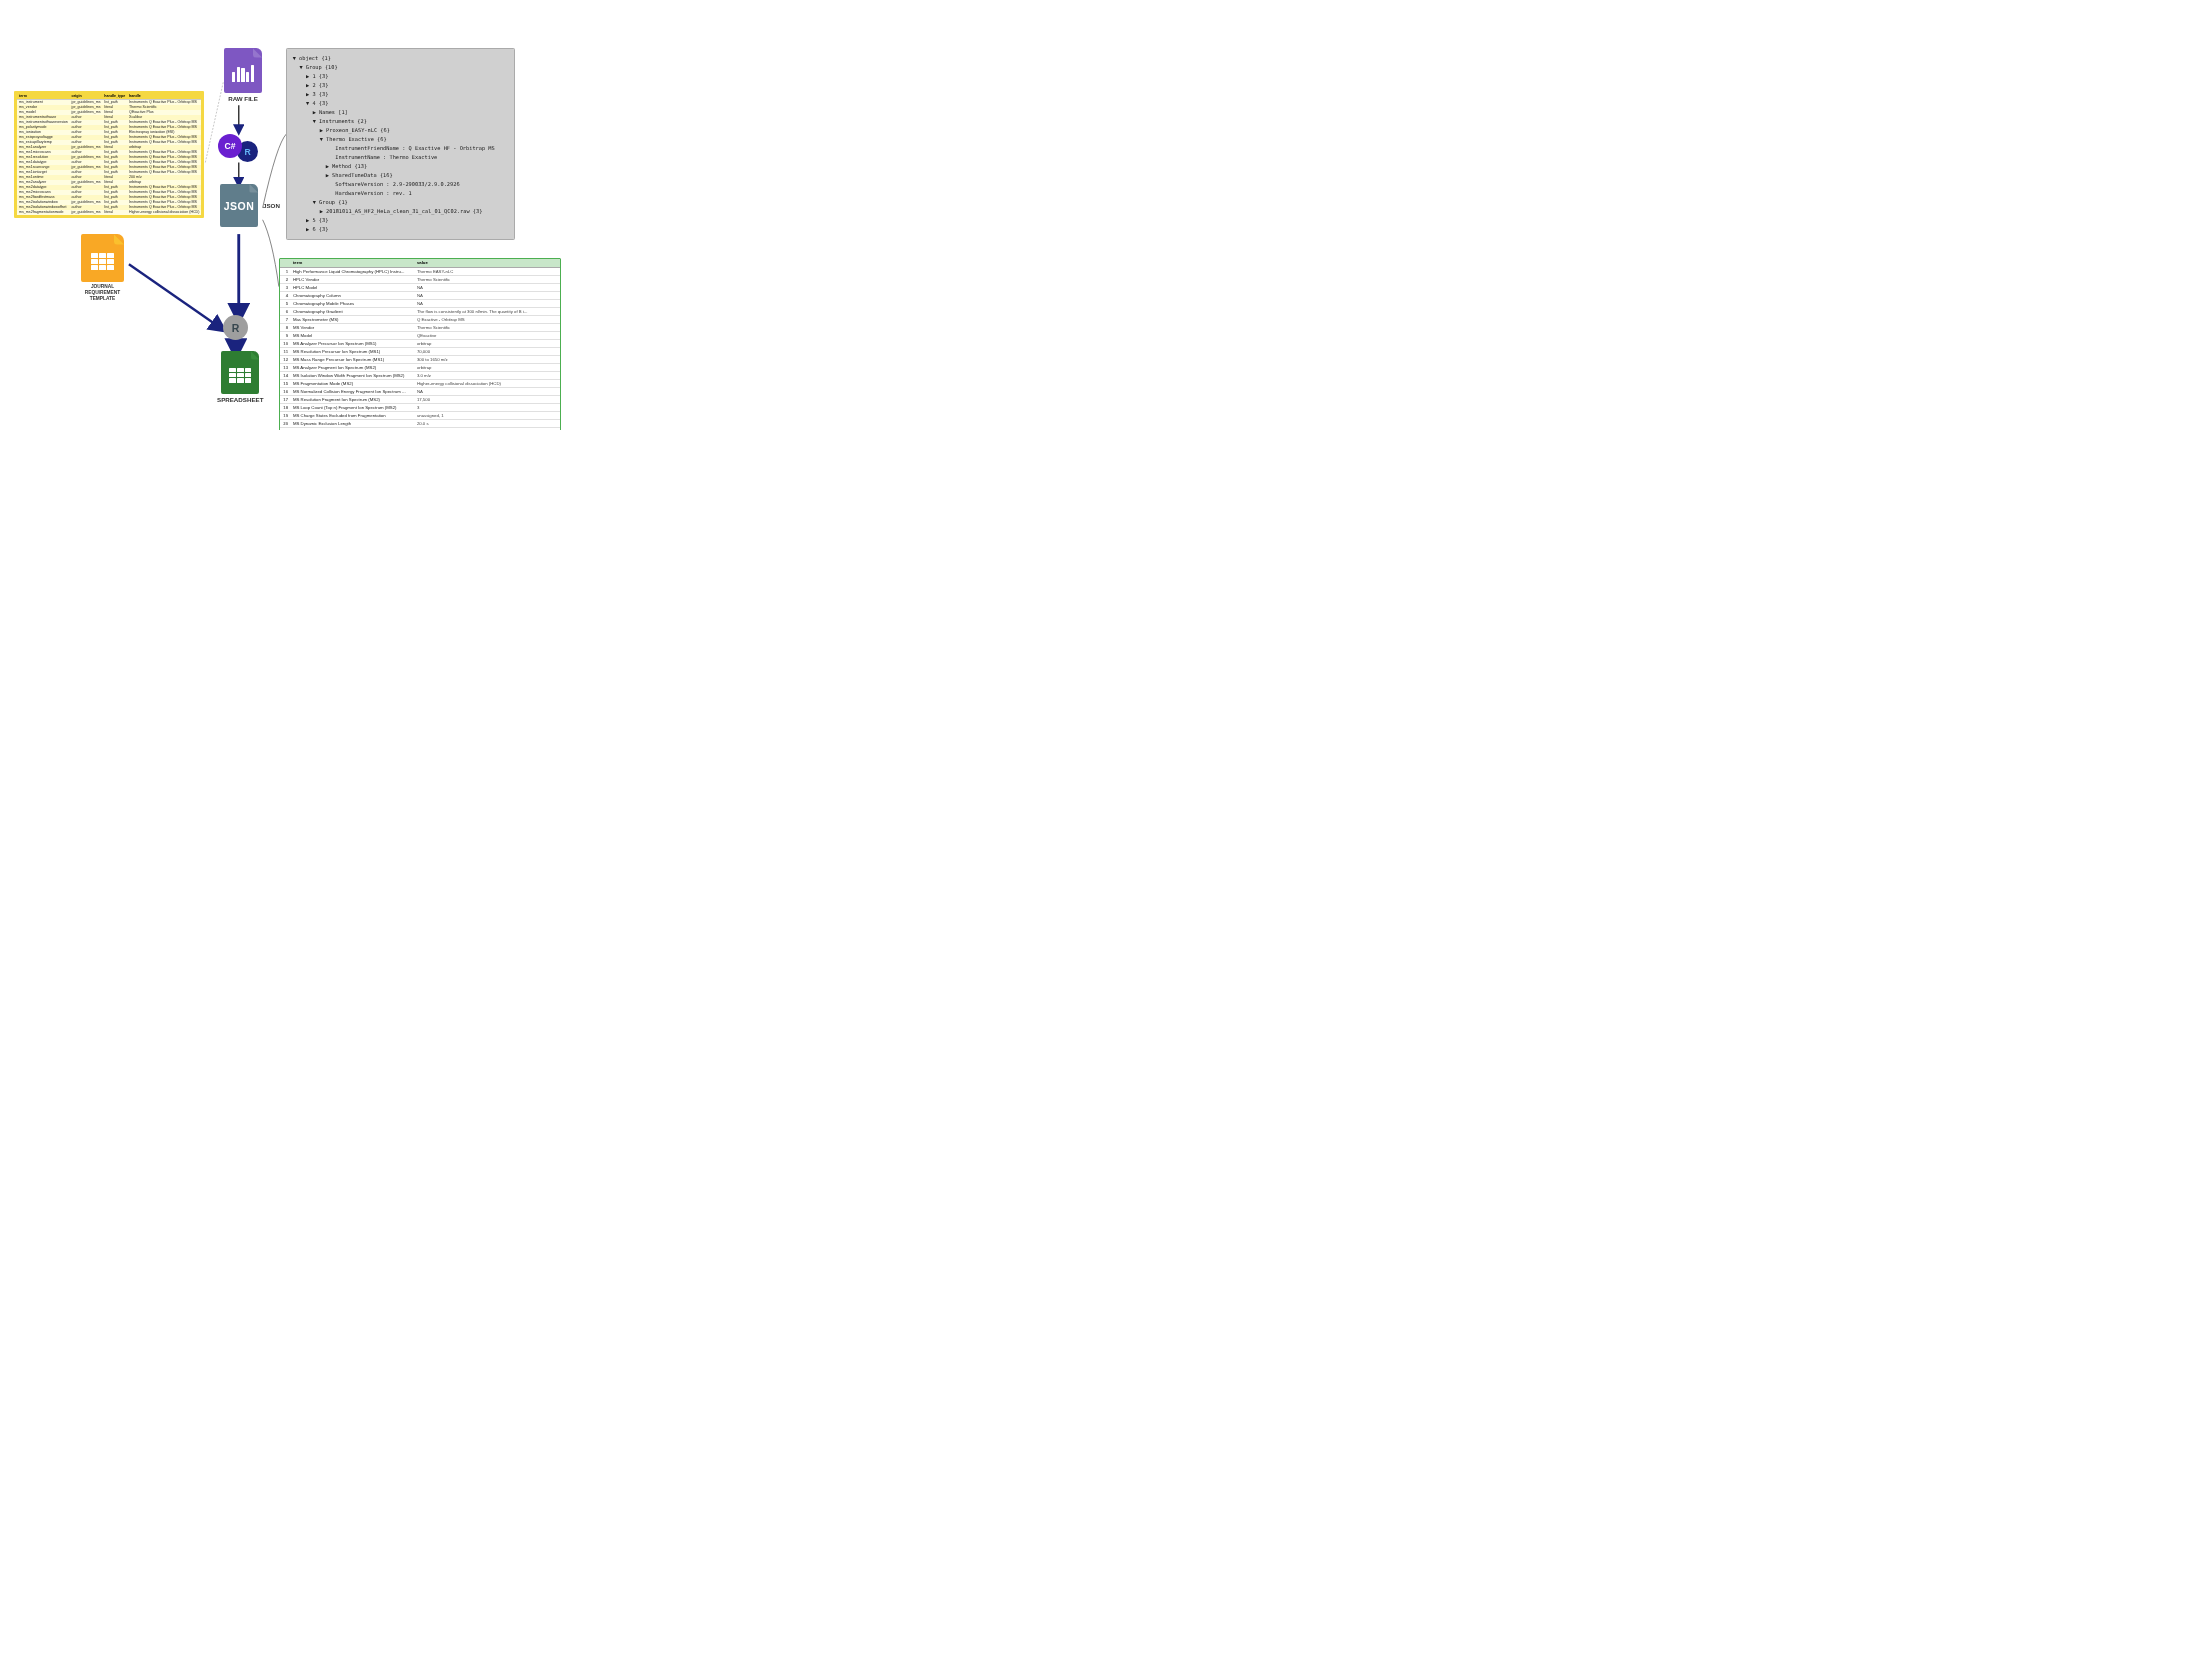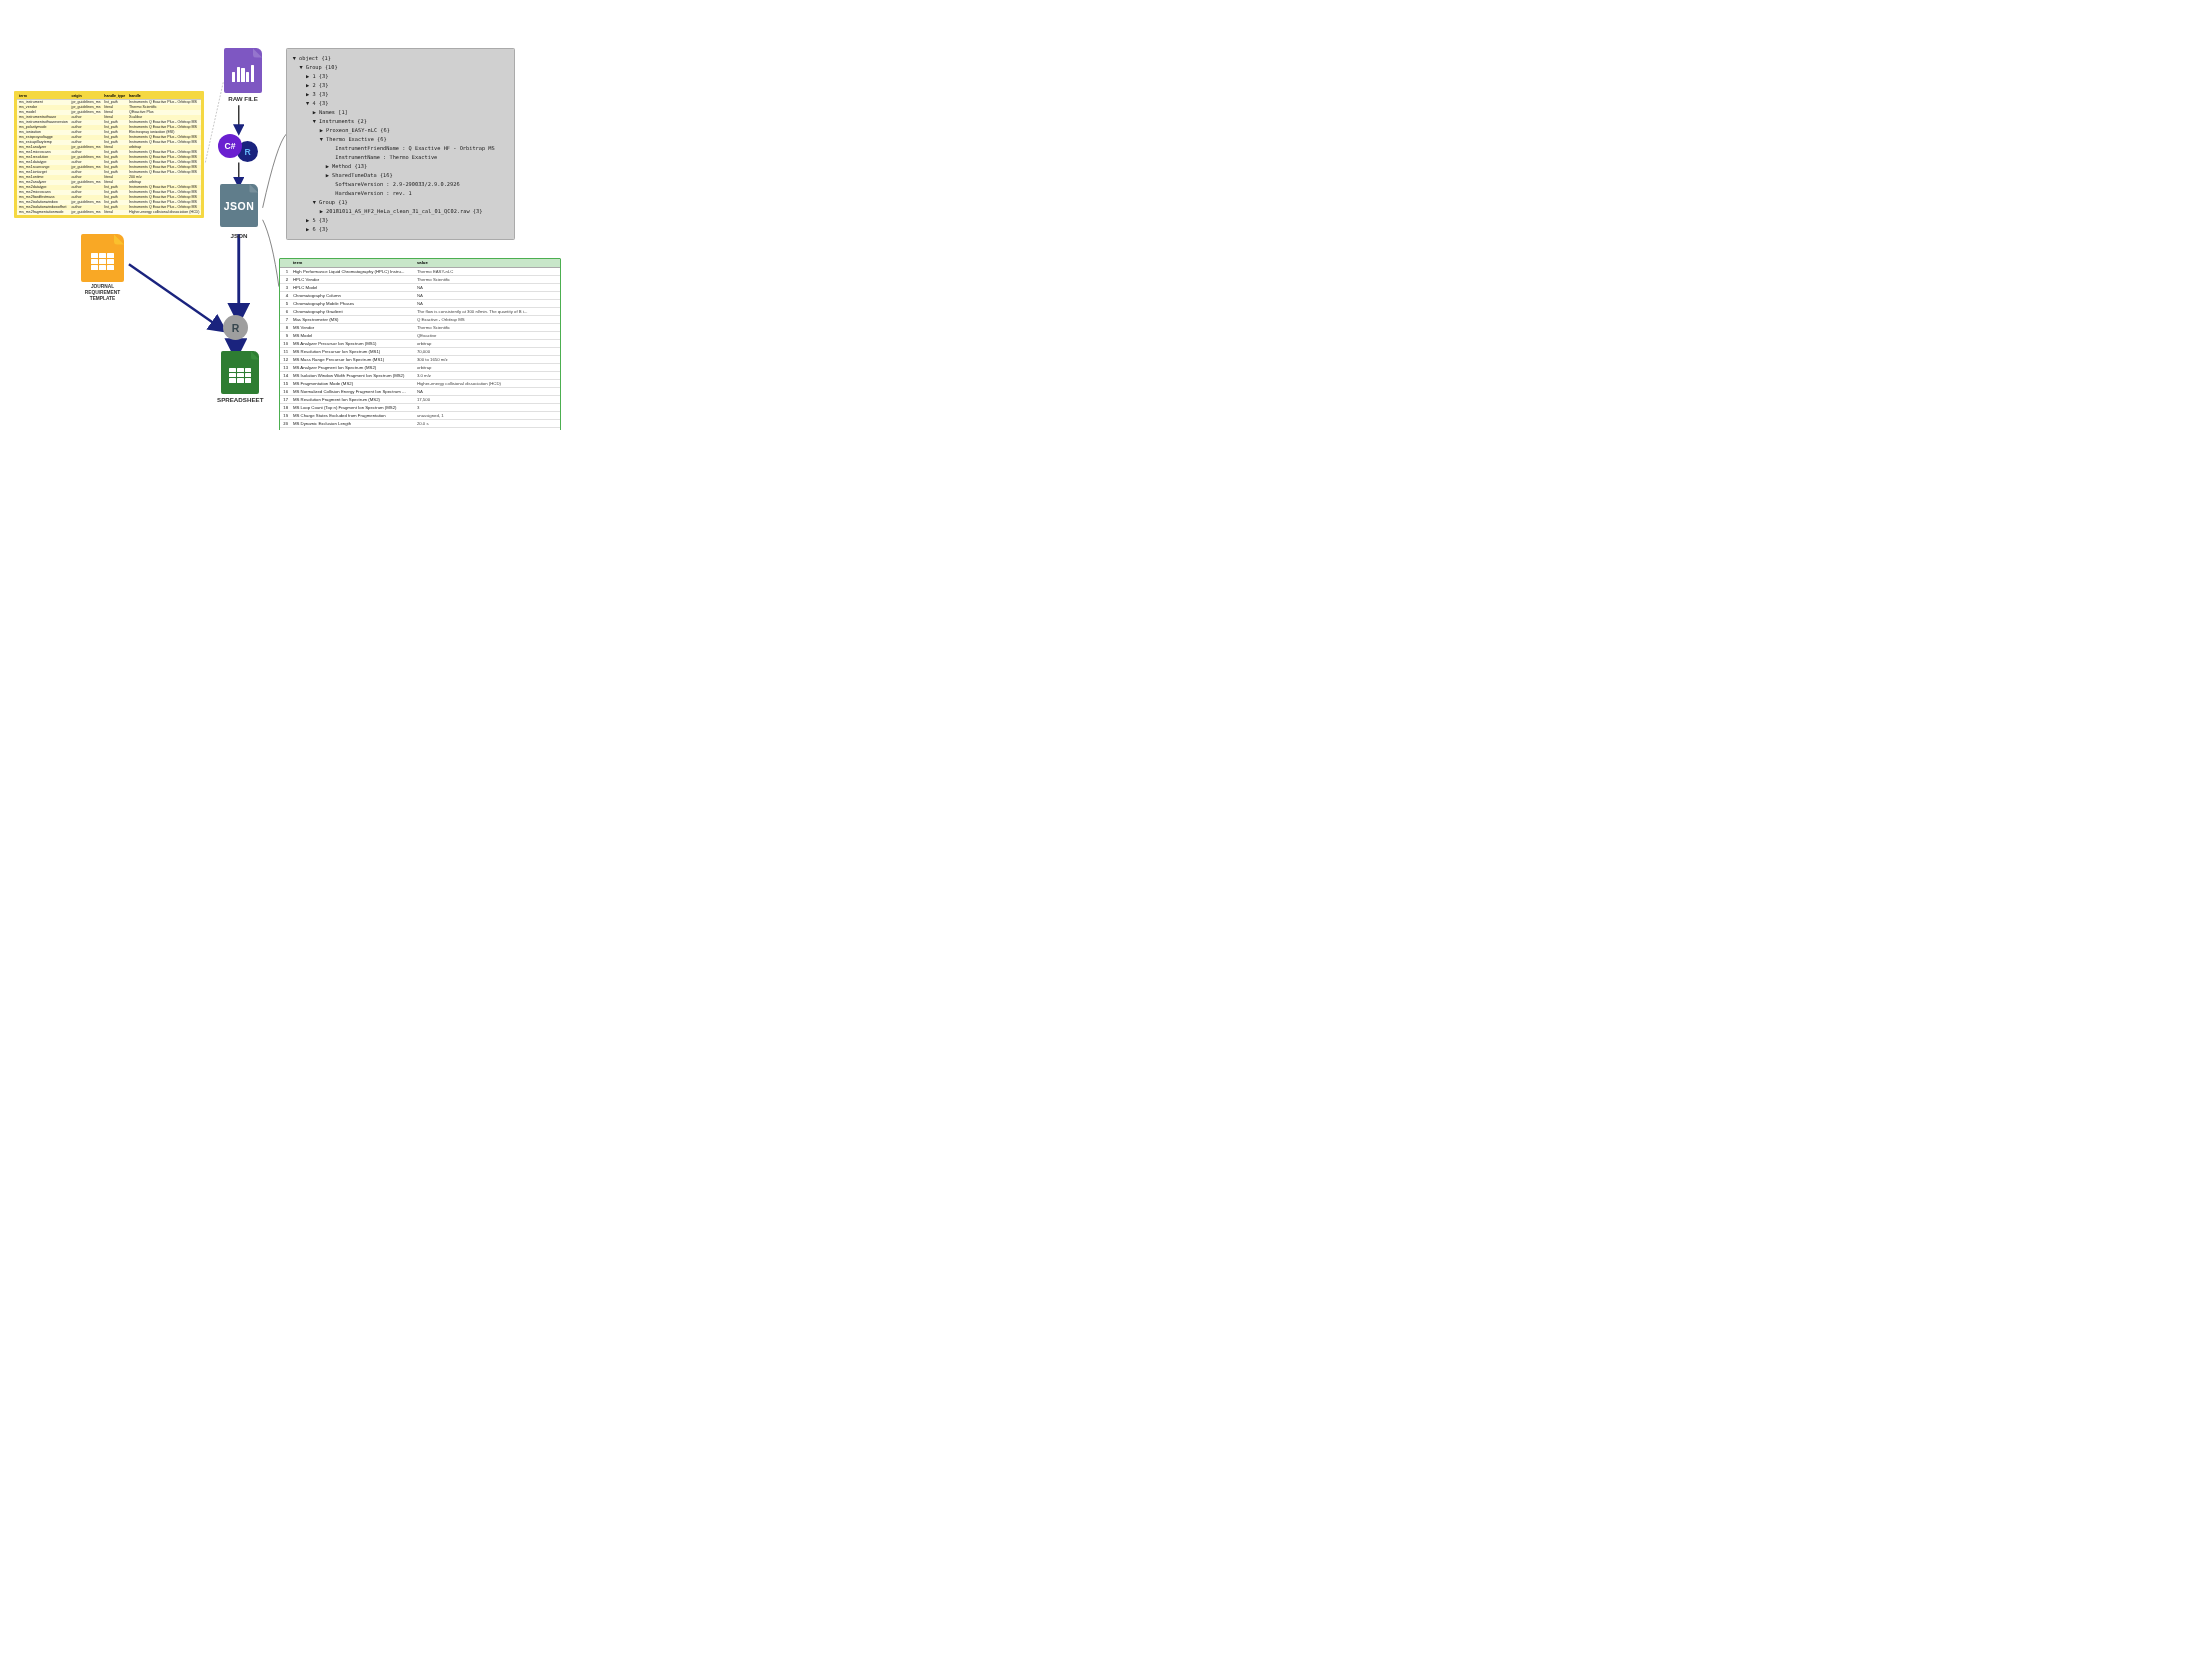--- a/index.html
+++ b/index.html
@@ -119,21 +119,21 @@
       left: 237px;
       z-index: 1;
     }
 
     
     .json-icon-container {
       position: absolute;
       top: 184px;
       left: 220px;
       display: flex;
-      flex-direction: column;
+      flex-direction: row;
       align-items: center;
       gap: 5px;
     }
     .json-file-shape {
       width: 38px;
       height: 43px;
       background: #607d8b;
       border-radius: 1.9px 5.7px 1.9px 1.9px;
       position: relative;
       display: flex;

